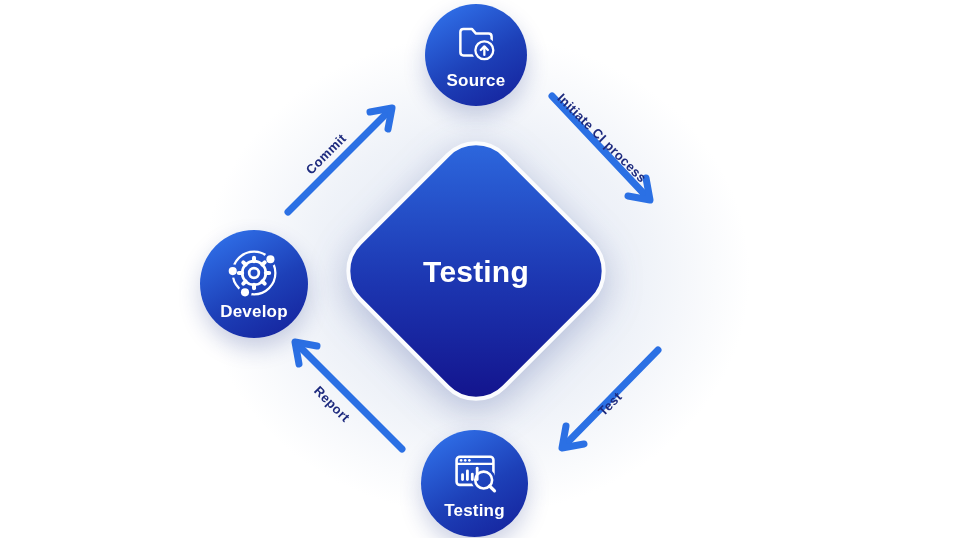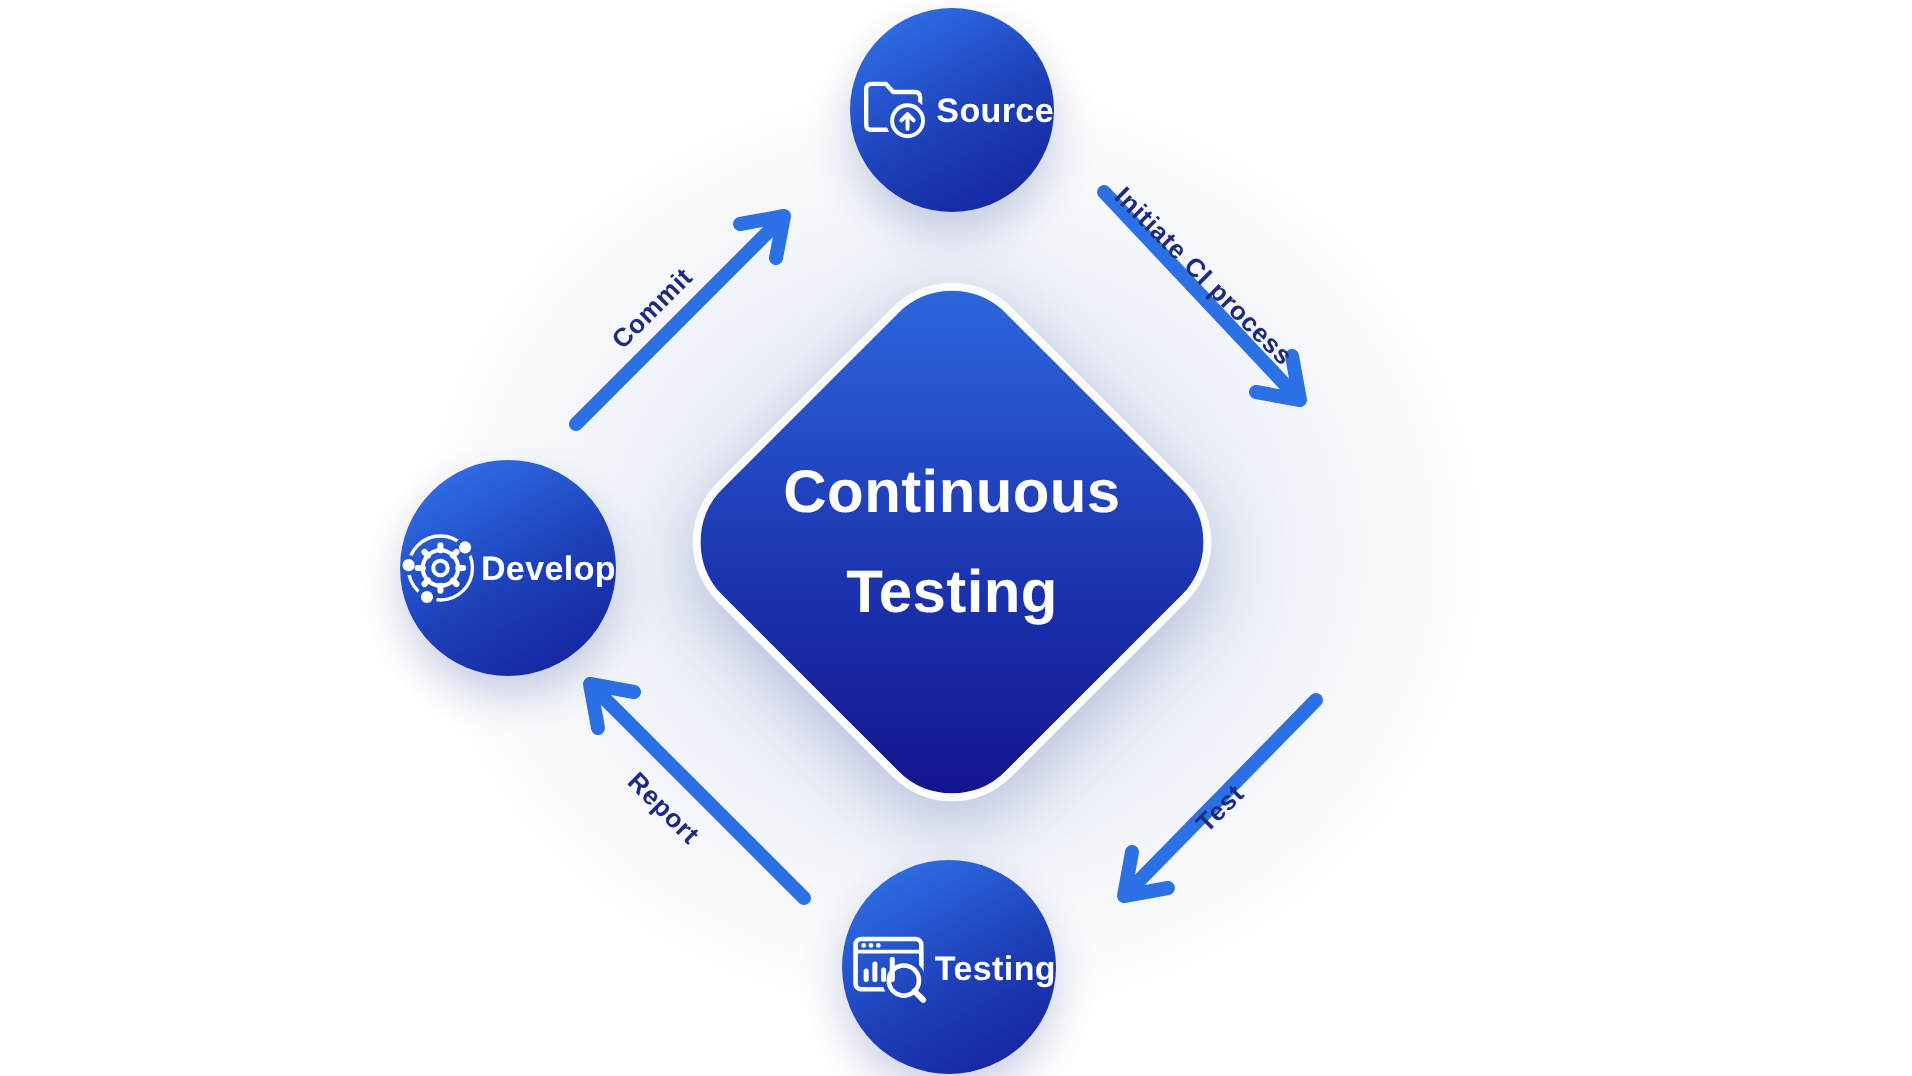--- a/index.html
+++ b/index.html
@@ -23,21 +23,21 @@
   }
   .center-label{
     position:absolute;left:476px;top:272px;transform:translate(-50%,-50%);
     color:#ffffff;font-size:30px;font-weight:700;text-align:center;
     line-height:50px;letter-spacing:.2px;white-space:nowrap;
   }
   .node{
     position:absolute;border-radius:50%;
     background:linear-gradient(150deg,#3173ec 5%,#1d40b8 55%,#141f99 100%);
     box-shadow:0 10px 22px rgba(25,45,130,.22);
-    display:flex;align-items:center;justify-content:center;
+    display:flex;flex-direction:column;align-items:center;justify-content:center;
     color:#fff;
   }
   .node .icon{display:block;}
   .node .nlabel{font-size:17px;font-weight:700;letter-spacing:.2px;margin-top:2px;}
   .node-source{left:425px;top:4px;width:102px;height:102px;}
   .node-develop{left:200px;top:230px;width:108px;height:108px;}
   .node-build{left:634px;top:230px;width:108px;height:108px;}
   .node-testing{left:421px;top:430px;width:107px;height:107px;}
   .arrows{position:absolute;left:0;top:0;pointer-events:none;}
   .edge-label{
@@ -52,21 +52,20 @@
 </head>
 <body>
 
 <div class="stage">
   <div class="glow"></div>
 
   <div class="diamond-wrap">
     <div class="diamond"></div>
   </div>
   <div class="center-label">
-    <div>Continuous</div>
     <div>Testing</div>
   </div>
 
   <svg class="arrows" width="956" height="538" viewBox="0 0 956 538">
     <g stroke="#2b70e4" stroke-width="7" stroke-linecap="round" stroke-linejoin="round" fill="none">
       <g>
         <line x1="288" y1="212" x2="389" y2="111"></line>
         <polyline points="388,129 392,108 370,112"></polyline>
       </g>
       <g>

